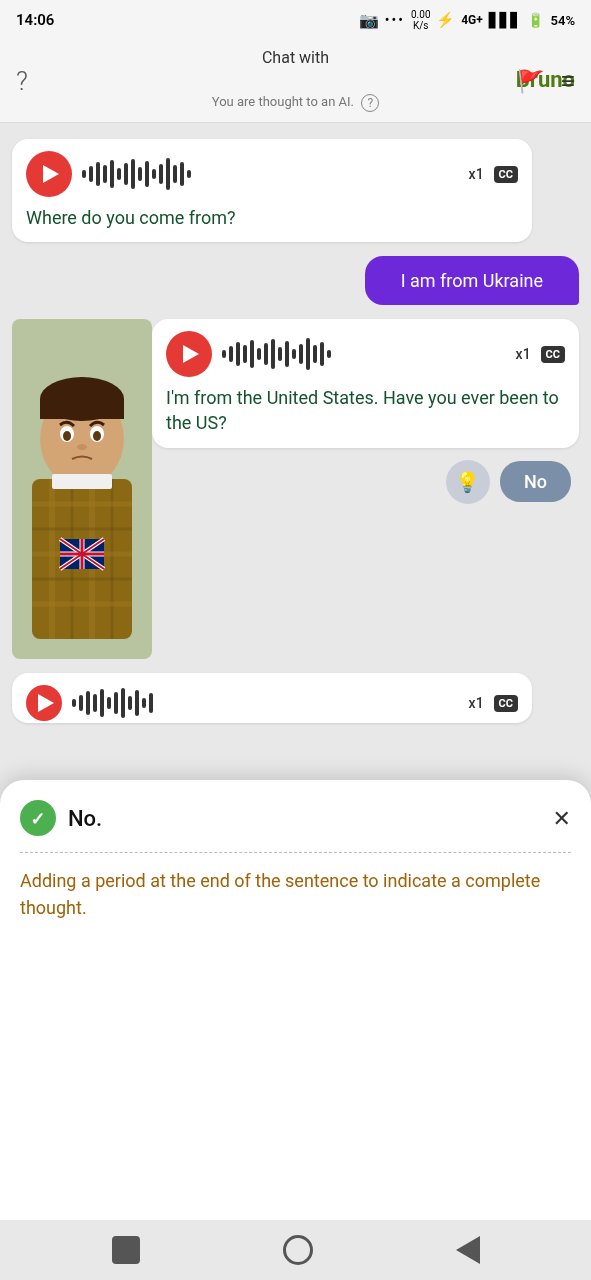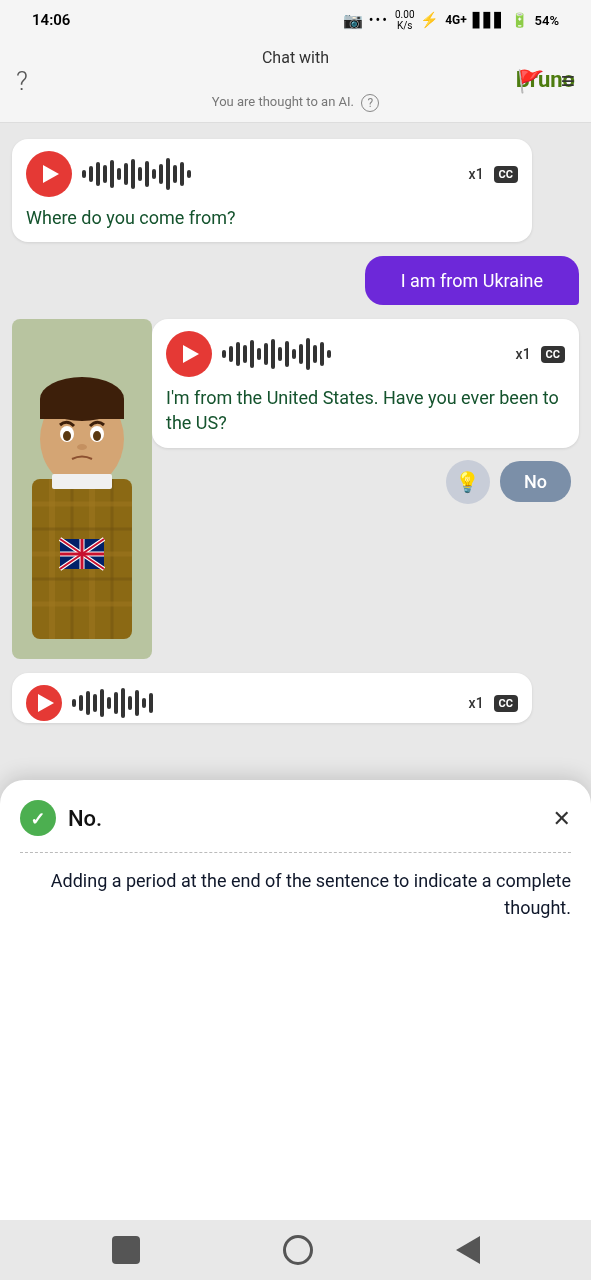--- a/index.html
+++ b/index.html
@@ -12,21 +12,21 @@
       position: relative;
       overflow-x: hidden;
     }
 
     
     .status-bar {
       background: #f5f5f5;
       display: flex;
       justify-content: space-between;
       align-items: center;
-      padding: 6px 32px;
+      padding: 6px 16px;
       height: 40px;
     }
     .status-time {
       font-size: 15px;
       font-weight: 600;
       color: #000;
     }
 
     
     .header {
@@ -258,23 +258,22 @@
       cursor: pointer;
       font-weight: 400;
     }
     .divider-line {
       border: none;
       border-top: 1px dashed #bbb;
       margin: 14px 0;
     }
     .correction-description {
       font-size: 18px;
-      color: #0f172a;
+      color: #a16207;
       line-height: 1.5;
-      text-align: right;
     }
 
     
     .sys-nav {
       position: absolute;
       bottom: 0;
       left: 0;
       right: 0;
       height: 60px;
       background: #e8e8e8;

